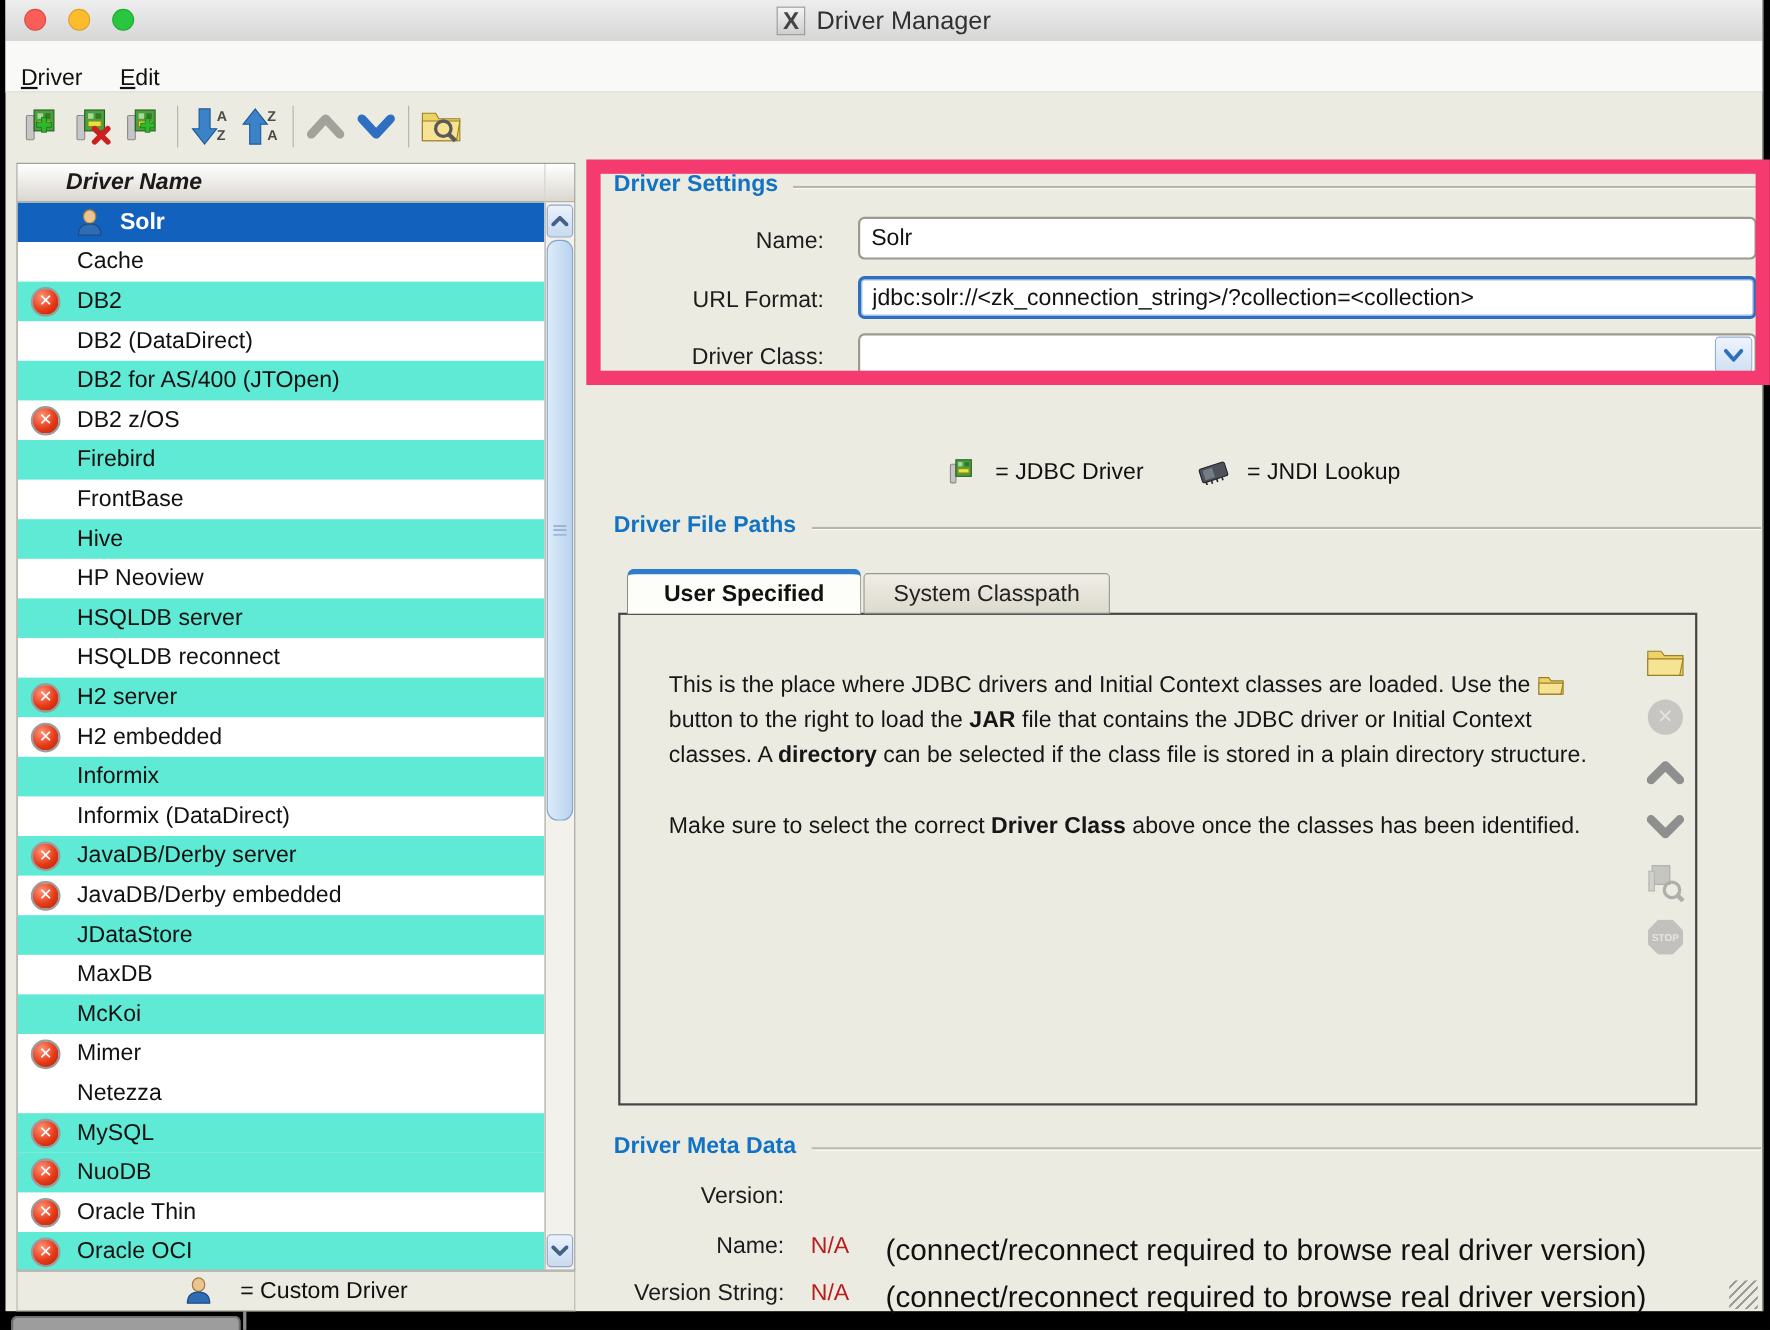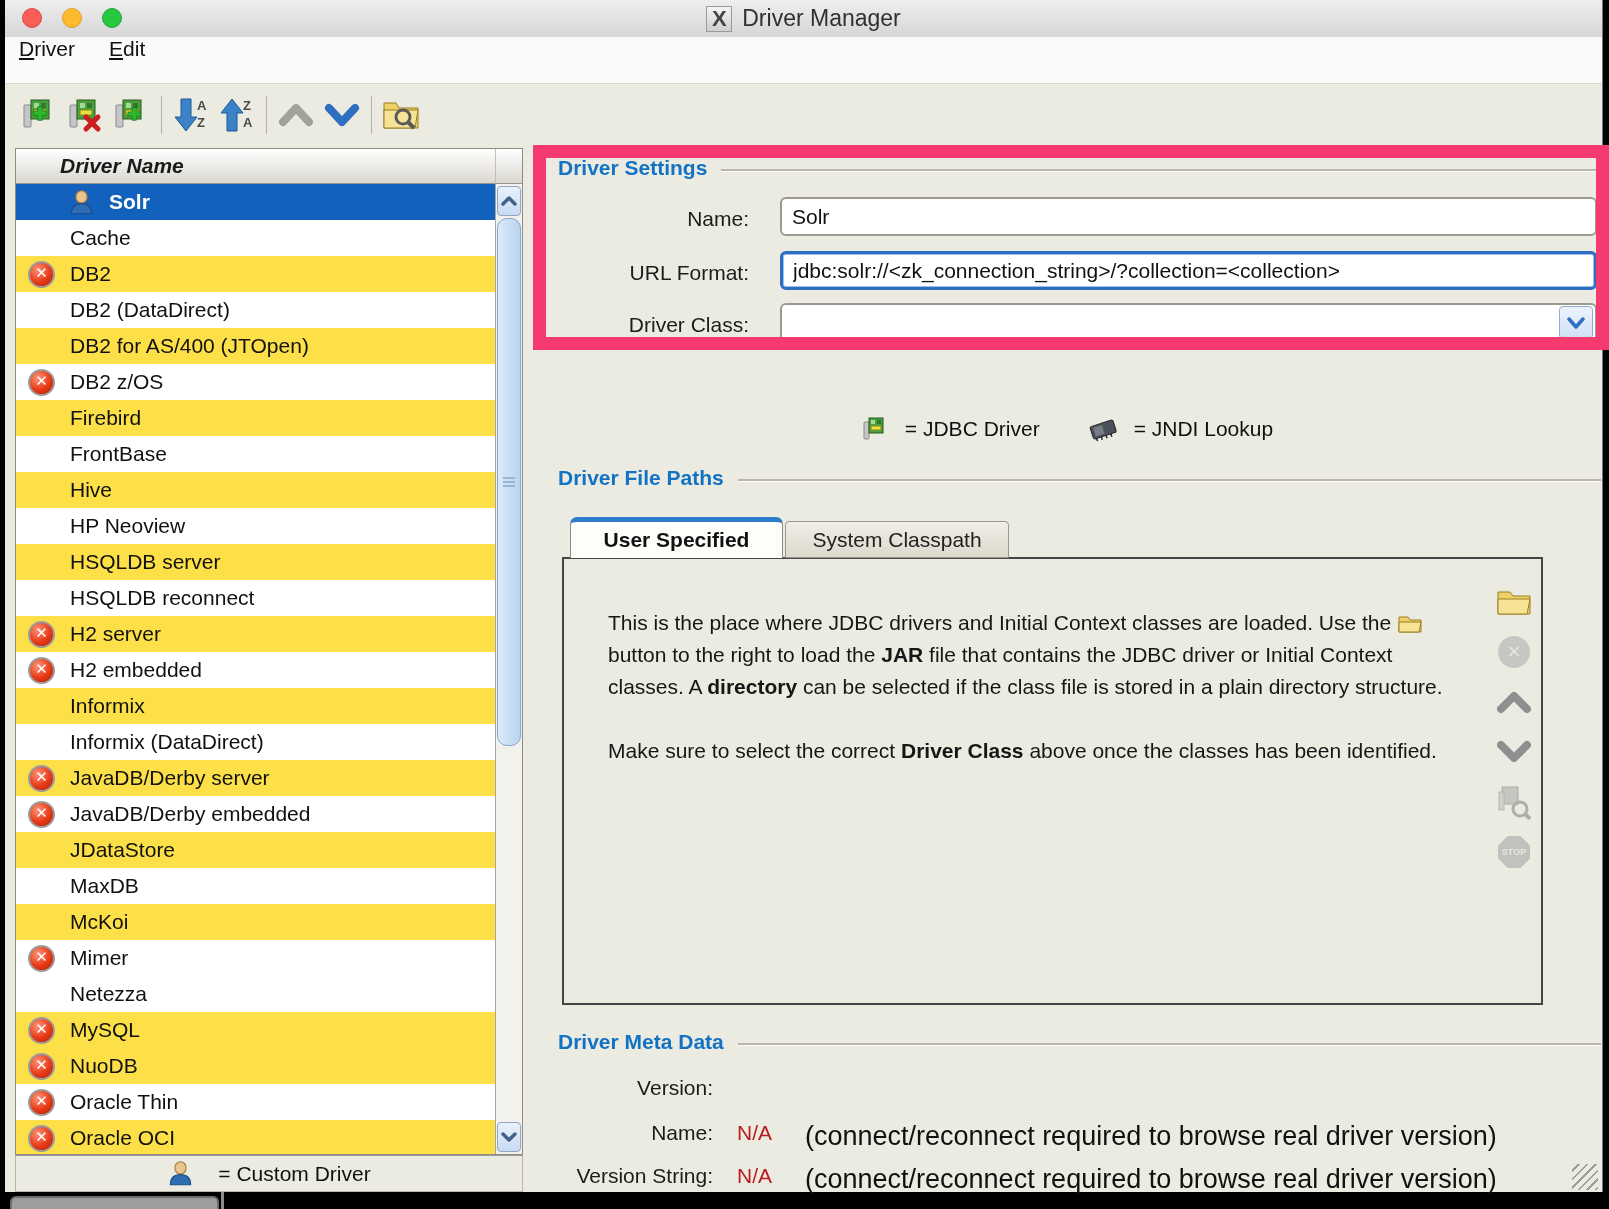--- a/index.html
+++ b/index.html
@@ -14,40 +14,40 @@
   .tl.red{left:17px;background:#f95e57;border:1px solid #d84d44;}
   .tl.yellow{left:57px;background:#fdbc2e;border:1px solid #dba226;}
   .tl.green{left:97px;background:#29c73f;border:1px solid #1faa32;}
   .title-wrap{position:absolute;left:0;right:0;top:0;height:37px;display:flex;align-items:center;justify-content:center;gap:10px;}
   .x11icon{width:26px;height:26px;background:linear-gradient(#f4f4f4,#cfcfcf);border:1px solid #9a9a9a;color:#444;
     font-weight:bold;font-size:22px;line-height:24px;text-align:center;box-sizing:border-box;}
   .title-text{font-size:23px;color:#303030;}
 
   
   .menubar{position:absolute;left:0;top:37px;right:0;height:47px;background:#f9f9f7;border-bottom:1px solid #d8d8d2;
-    display:flex;align-items:flex-start;padding-left:14px;gap:34px;box-sizing:border-box;}
+    display:flex;align-items:flex-end;padding-left:14px;gap:34px;box-sizing:border-box;}
   .menu-item{font-size:21px;color:#111;cursor:default;}
   .menu-item u{text-decoration:underline;}
 
   
   .toolbar{position:absolute;left:0;top:84px;right:0;height:61px;display:flex;align-items:center;padding-left:12px;}
   .tbtn{width:46px;height:46px;display:flex;align-items:center;justify-content:center;border-radius:4px;}
   .tsep{width:1px;height:38px;background:#b4b2a8;margin:0 6px;}
 
   
   .dtable{position:absolute;left:10px;top:148px;width:508px;height:1007px;background:#fff;
     border:1px solid #8e8c82;box-sizing:border-box;display:flex;flex-direction:column;}
   .dtable-header{height:35px;flex:0 0 35px;display:flex;font-style:italic;}
   .dtable-header .hcell{flex:1;background:linear-gradient(#ffffff,#d9d7cf);border-bottom:1px solid #97958b;border-right:1px solid #c2c0b6;
     font-size:21px;font-weight:bold;color:#1a1a1a;display:flex;align-items:center;padding-left:44px;box-sizing:border-box;}
   .dtable-header .hcell-scroll{width:26px;flex:0 0 26px;background:linear-gradient(#ffffff,#d9d7cf);border-bottom:1px solid #97958b;}
   .dtable-main{flex:1;display:flex;min-height:0;}
   .dtable-body{flex:1;overflow:hidden;}
   .drow{height:36px;display:flex;align-items:center;padding-left:12px;font-size:21px;color:#111;box-sizing:border-box;}
-  .drow.alt{background:#fde047;}
+  .drow.alt{background:#5eead4;}
   .drow.sel{background:#1261bd;color:#fff;font-weight:bold;}
   .slot{width:40px;flex:0 0 40px;display:flex;align-items:center;}
   .dlabel{margin-left:2px;}
   .ic-person{width:27px;height:27px;display:inline-flex;margin-right:12px;}
   .ic-error{width:27px;height:27px;flex:0 0 27px;border-radius:50%;position:relative;box-sizing:border-box;
     background:radial-gradient(circle at 35% 30%,#ff9478,#e63a17 55%,#b22008);border:2px solid #9c9c9c;}
   .ic-error::after{content:"✕";position:absolute;left:50%;top:50%;transform:translate(-50%,-54%);
     color:#fff;font-size:15px;font-weight:bold;}
 
   

